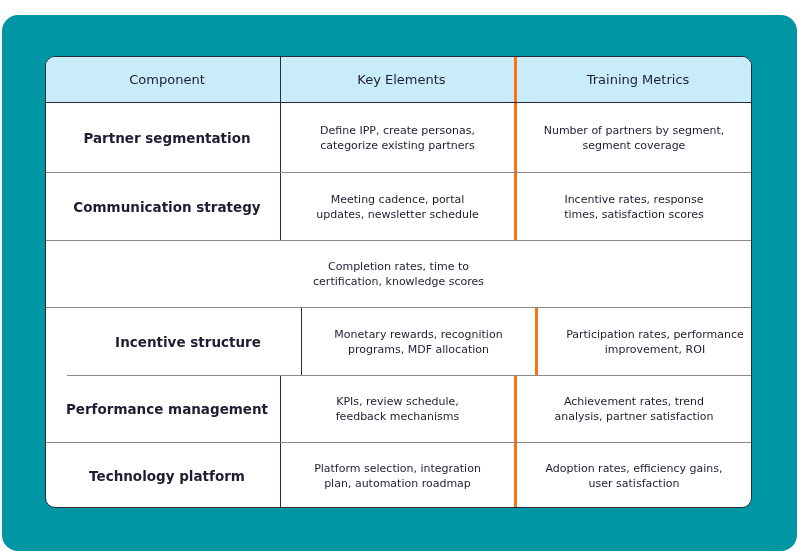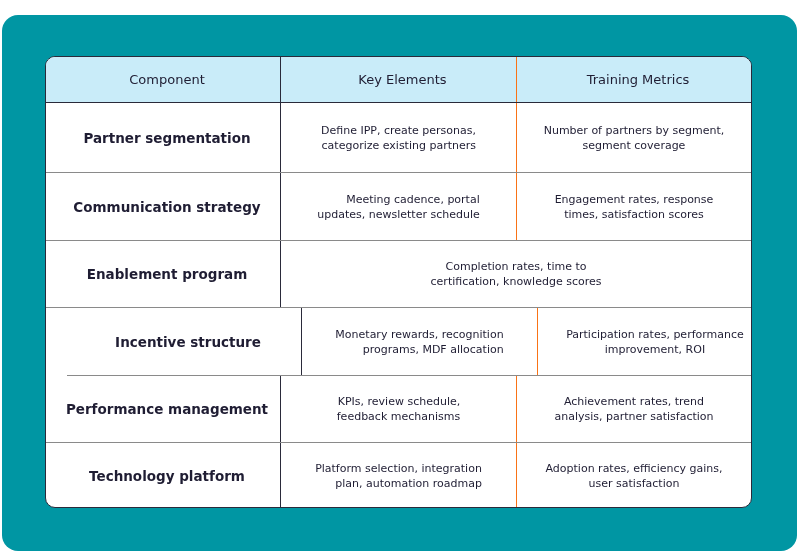--- a/index.html
+++ b/index.html
@@ -2,21 +2,21 @@
 <html><head>
 <meta charset="utf-8">
 <style>
   html,body{margin:0;padding:0;background:#ffffff;}
   body{width:800px;height:559px;position:relative;overflow:hidden;font-family:"DejaVu Sans","Liberation Sans",sans-serif;color:#1f1d33;}
   .panel{position:absolute;left:2px;top:15px;width:795px;height:536px;background:#0096a3;border-radius:16px;}
   .table{position:absolute;left:45px;top:56px;width:707px;height:452px;background:#ffffff;border:1px solid #2a2a3a;border-radius:10px;overflow:hidden;box-sizing:border-box;}
   .row{position:absolute;left:0;width:100%;display:flex;box-sizing:border-box;}
   .cell{display:flex;align-items:center;justify-content:center;text-align:center;box-sizing:border-box;height:100%;padding-left:8px;}
   .c1{width:235px;border-right:1px solid #2a2a3a;}
-  .c2{width:236px;border-right:1px solid #f97316;text-align:right;}
+  .c2{width:236px;border-right:3px solid #f97316;}
   .c3{flex:1;}
   .head{background:#c9ecf9;border-bottom:1px solid #2a2a3a;}
   .head .cell{font-size:13px;color:#1f1d33;}
   .body-row{border-bottom:1px solid #8a8a8a;}
   .body-row.last{border-bottom:none;}
   .comp{font-weight:bold;font-size:13.5px;}
   .txt{font-size:11px;line-height:15px;padding:0 12px;white-space:pre-line;}
 </style>
 </head>
 <body>
@@ -32,25 +32,24 @@
     <div class="cell c1 comp">Partner segmentation</div>
     <div class="cell c2 txt">Define IPP, create personas,
 categorize existing partners</div>
     <div class="cell c3 txt">Number of partners by segment,
 segment coverage</div>
   </div>
   <div class="row body-row" style="top:116px;height:68px;">
     <div class="cell c1 comp">Communication strategy</div>
     <div class="cell c2 txt">Meeting cadence, portal
 updates, newsletter schedule</div>
-    <div class="cell c3 txt">Engagement rates, response
+    <div class="cell c3 txt">Incentive rates, response
 times, satisfaction scores</div>
   </div>
   <div class="row body-row" style="top:184px;height:67px;">
-    <div class="cell c1 comp">Enablement program</div>
     <div class="cell c3 txt">Completion rates, time to
 certification, knowledge scores</div>
   </div>
   <div class="row body-row" style="top:251px;height:68px;margin-left:21px;">
     <div class="cell c1 comp">Incentive structure</div>
     <div class="cell c2 txt">Monetary rewards, recognition
 programs, MDF allocation</div>
     <div class="cell c3 txt">Participation rates, performance
 improvement, ROI</div>
   </div>

